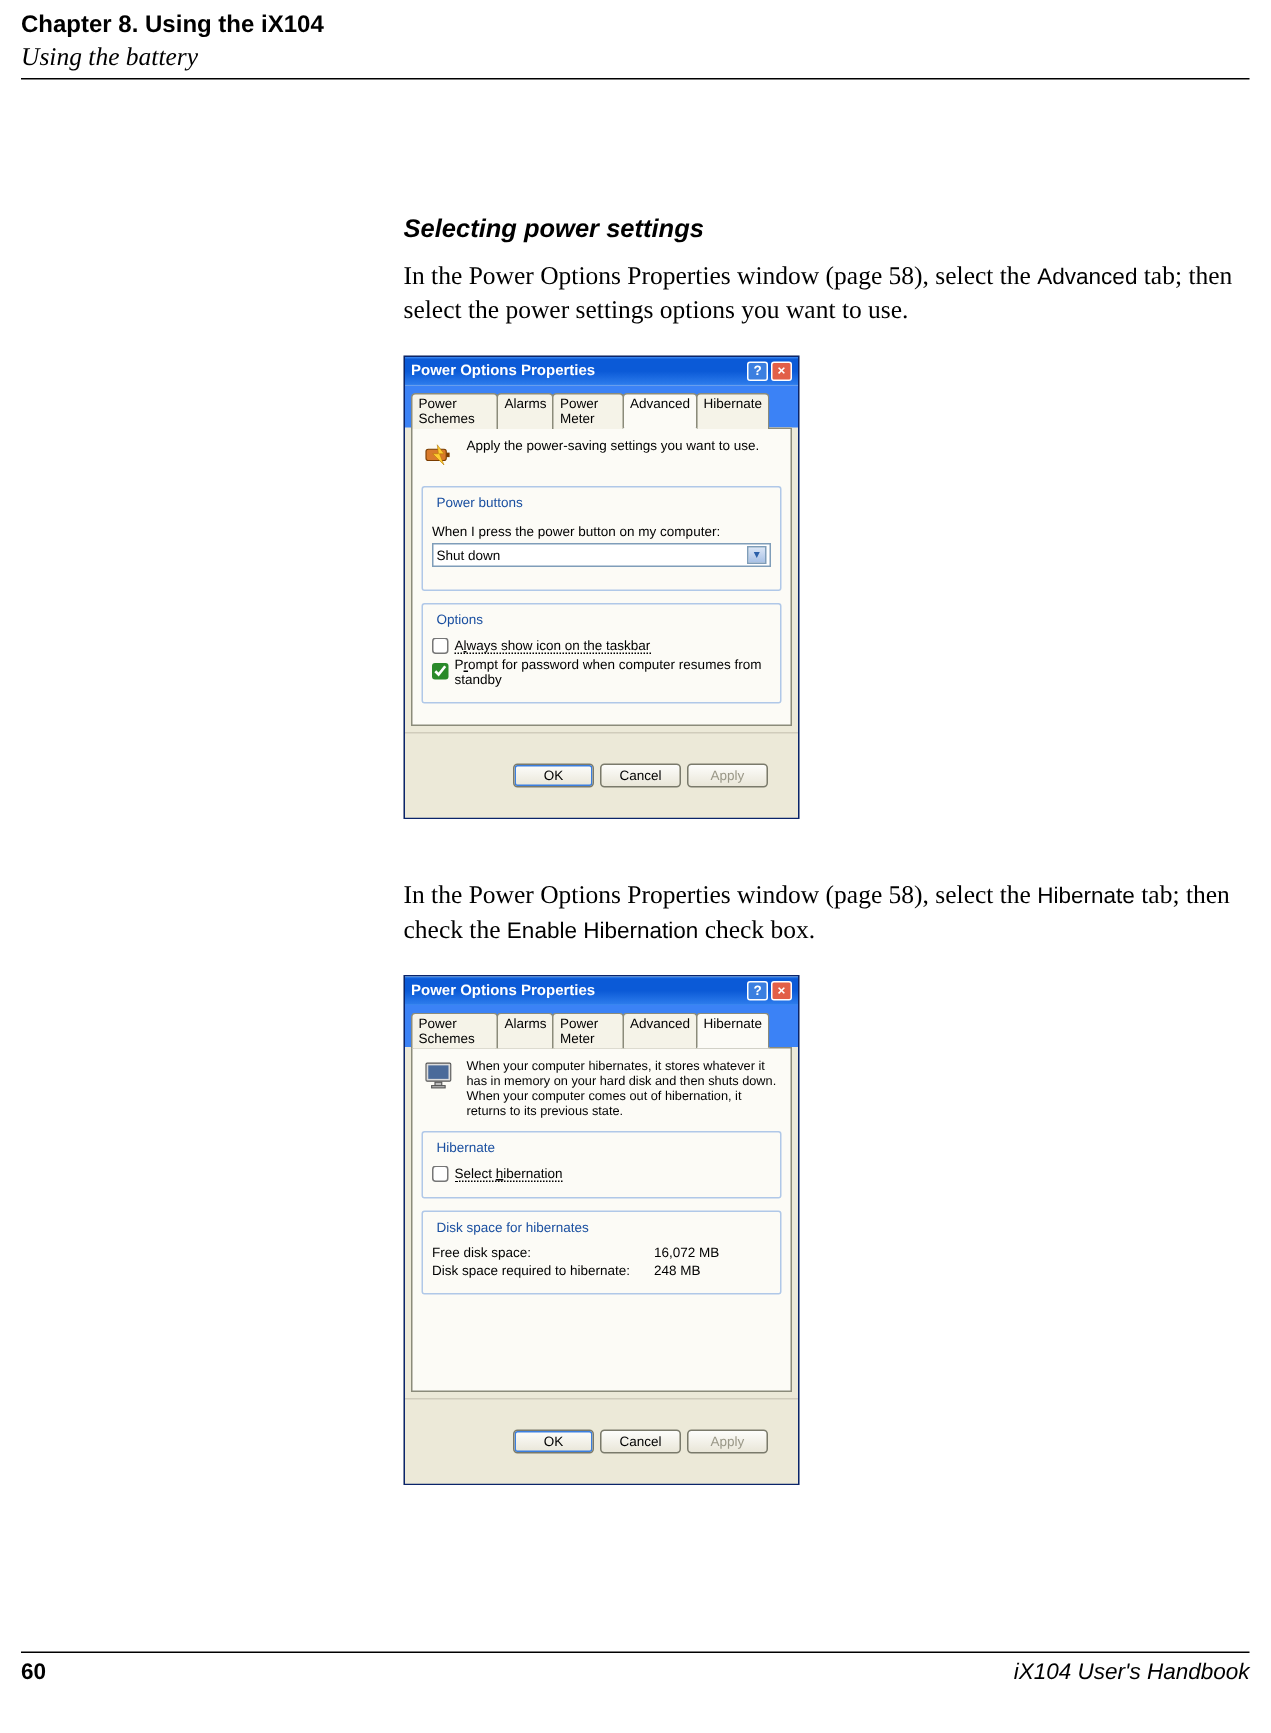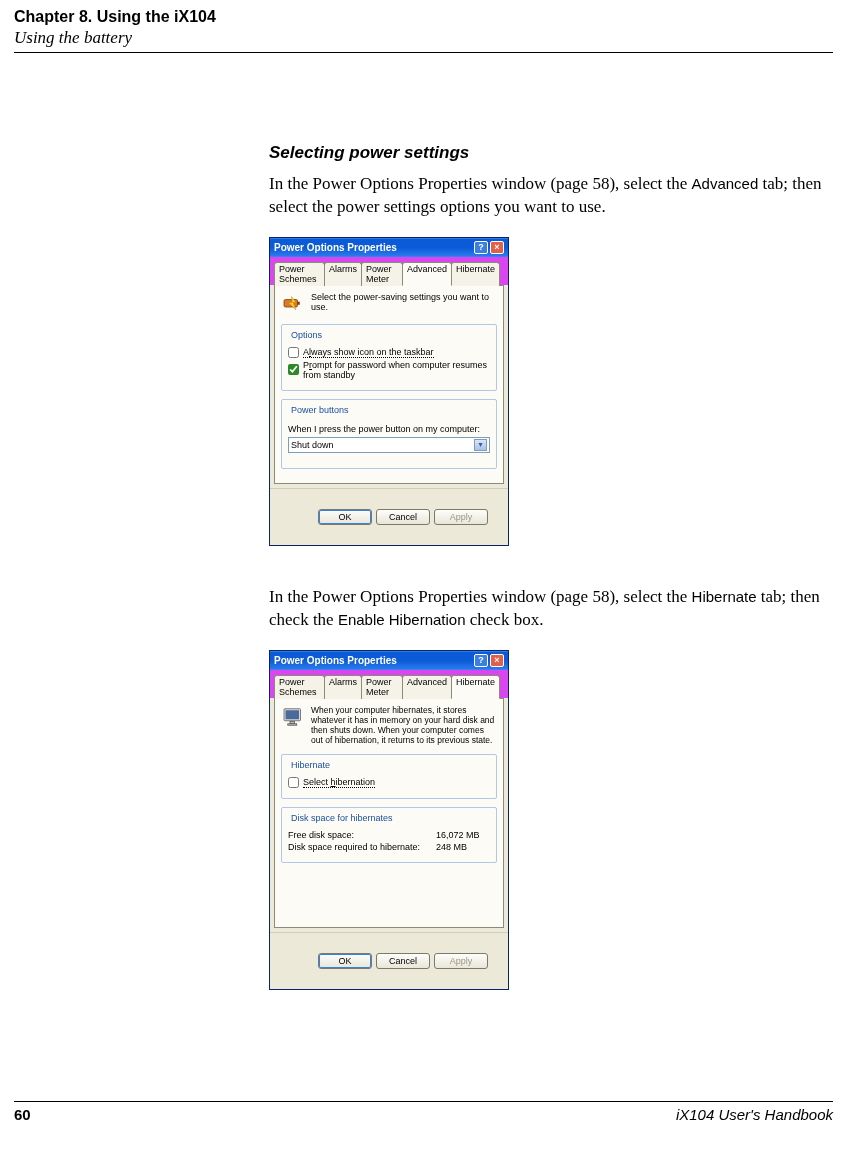--- a/index.html
+++ b/index.html
@@ -42,21 +42,21 @@
   }
   .body-text {
     font-size: 17px;
     line-height: 1.35;
     margin: 0 0 18px 0;
   }
   .sans { font-family: Arial, Helvetica, sans-serif; font-size: 15px; }
 
   
   .xp-window {
-    width: 240px;
+    width: 264px;
     border: 1px solid #0a246a;
     background: #ece9d8;
     font-family: Tahoma, Arial, sans-serif;
     font-size: 9px;
     margin-bottom: 40px;
   }
   .xp-titlebar {
     background: linear-gradient(to bottom, #3f8cf3 0%, #0b5ad7 8%, #0b5ad7 50%, #2b7aeb 95%, #3f8cf3 100%);
     color: #fff;
     font-weight: bold;
@@ -73,22 +73,22 @@
     border-radius: 2px;
     font-size: 9px;
     line-height: 11px;
     text-align: center;
     font-weight: bold;
   }
   .tb-help { background: #3b7fe0; color:#fff; }
   .tb-close { background: #e25f48; color:#fff; }
   .xp-tabrow {
     display: flex;
-    padding: 4px 9px 0 4px;
-    background: #d946ef;
+    padding: 4px 20px 0 4px;
+    background: #3b82f6;
     gap: 0;
   }
   .xp-tab {
     border: 1px solid #8b8b7a;
     border-bottom: none;
     background: #f5f3e8;
     padding: 1px 4px 2px 4px;
     font-size: 9px;
     margin-right: -1px;
     border-radius: 3px 3px 0 0;
@@ -221,41 +221,41 @@
       </div>
       <div class="xp-body">
         <div class="xp-row">
           <div class="xp-icon">
             <svg viewBox="0 0 32 32">
                 <rect x="4" y="10" width="18" height="10" rx="2" fill="#d97a2b" stroke="#7a3c00"></rect>
                 <rect x="22" y="13" width="3" height="4" fill="#7a3c00"></rect>
                 <path d="M14 6 L20 14 L16 14 L20 24 L10 14 L15 14 Z" fill="#ffcc33" stroke="#b37800" stroke-width="0.5"></path>
               </svg>
           </div>
-          <div>Select the power-saving settings you want to use.</div>
+          <div>Apply the power-saving settings you want to use.</div>
+        </div>
+        <div class="xp-group" style="min-height:70px;">
+          <div class="xp-group-title">Power buttons</div>
+          <div class="xp-label">When I press the power button on my computer:</div>
+          <div class="xp-select">
+            <span>Shut down</span>
+            <span class="arrow">▾</span>
+          </div>
         </div>
         <div class="xp-group">
           <div class="xp-group-title">Options</div>
           <label class="xp-check">
             <input type="checkbox" style="">
             <span class="dotted"><span>A</span><span class="underline-acc">l</span><span>ways show icon on the taskbar</span></span>
           </label>
           <label class="xp-check">
             <input type="checkbox" checked="" style="">
             <span><span>P</span><span class="underline-acc">r</span><span>ompt for password when computer resumes from standby</span></span>
           </label>
         </div>
-        <div class="xp-group" style="min-height:70px;">
-          <div class="xp-group-title">Power buttons</div>
-          <div class="xp-label">When I press the power button on my computer:</div>
-          <div class="xp-select">
-            <span>Shut down</span>
-            <span class="arrow">▾</span>
-          </div>
-        </div>
       </div>
       <div class="xp-footer">
         <div class="xp-btn default">OK</div>
         <div class="xp-btn">Cancel</div>
         <div class="xp-btn disabled">Apply</div>
       </div>
     </div>
 
     <p class="body-text">
       <span>In the Power Options Properties window (page 58), select the </span><span class="sans">Hibernate</span><span> tab; then check the </span><span class="sans">Enable Hibernation</span><span> check box.</span>

